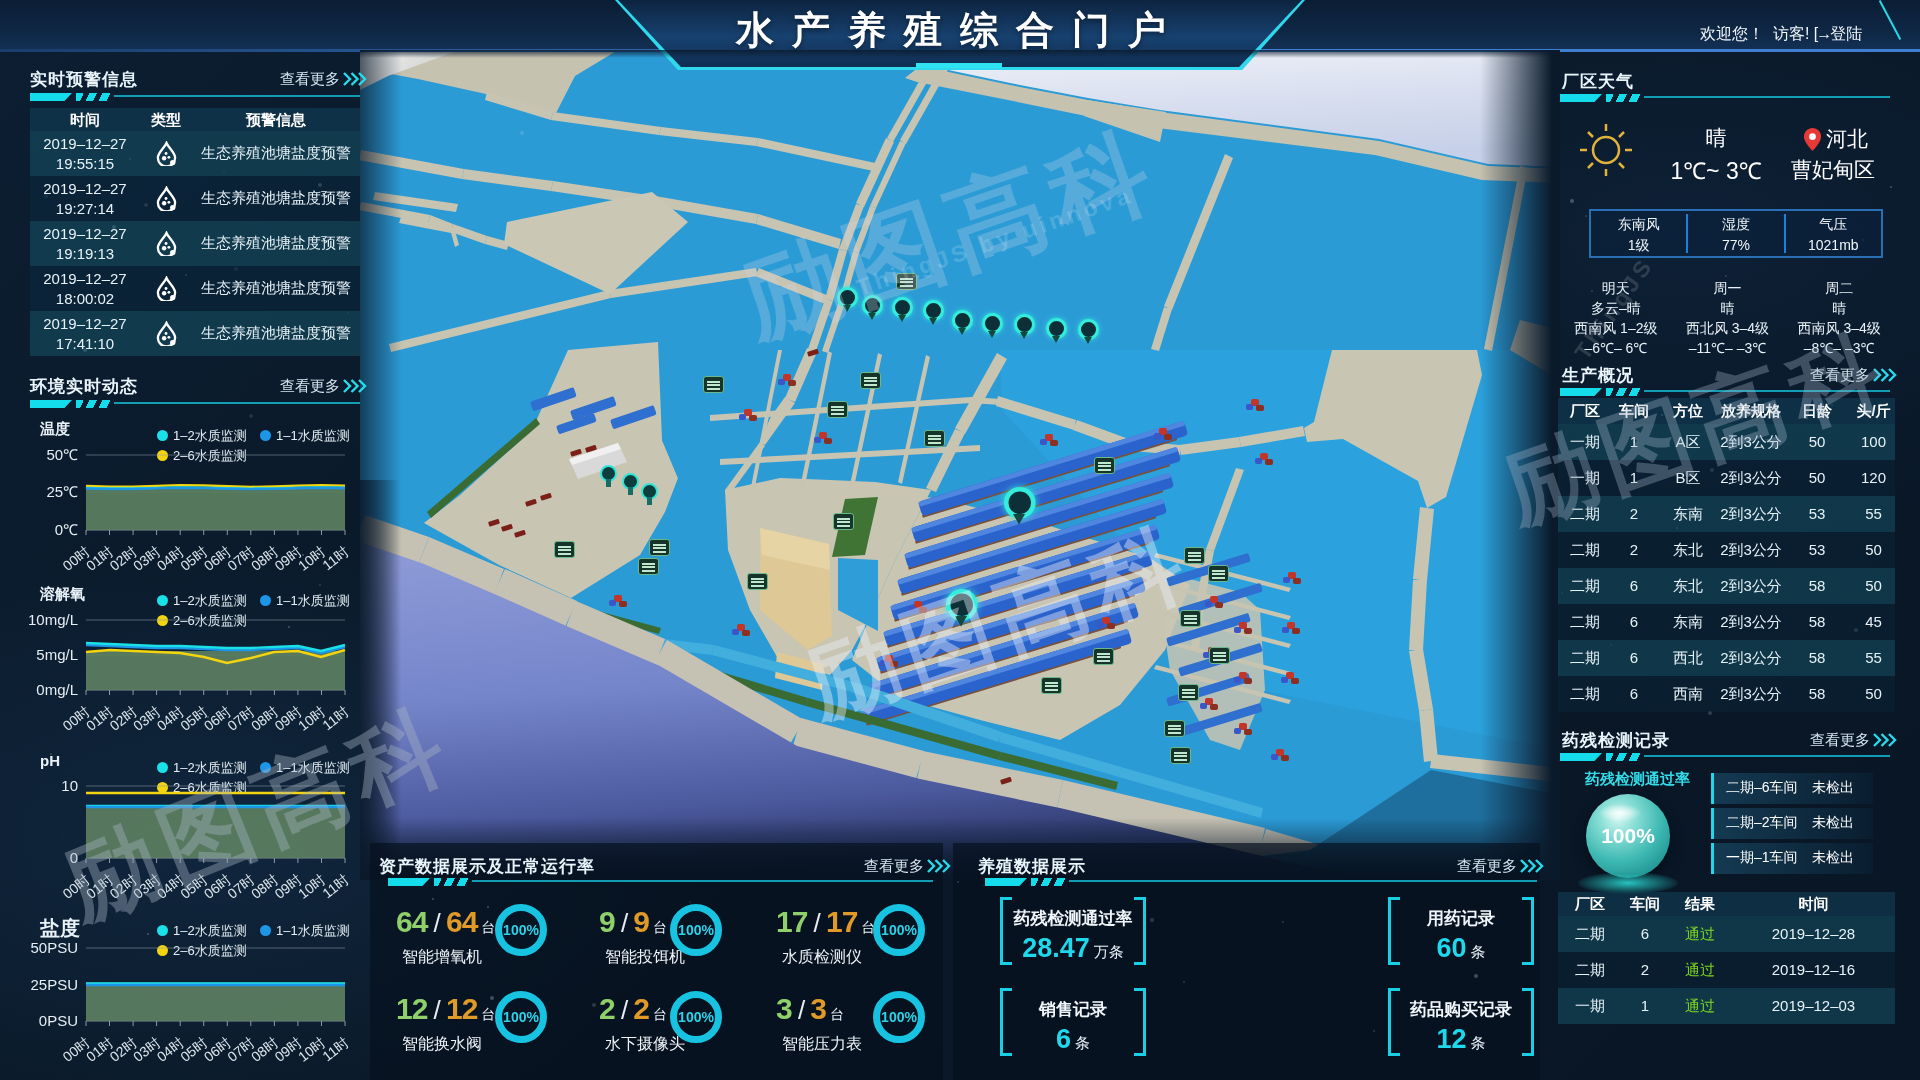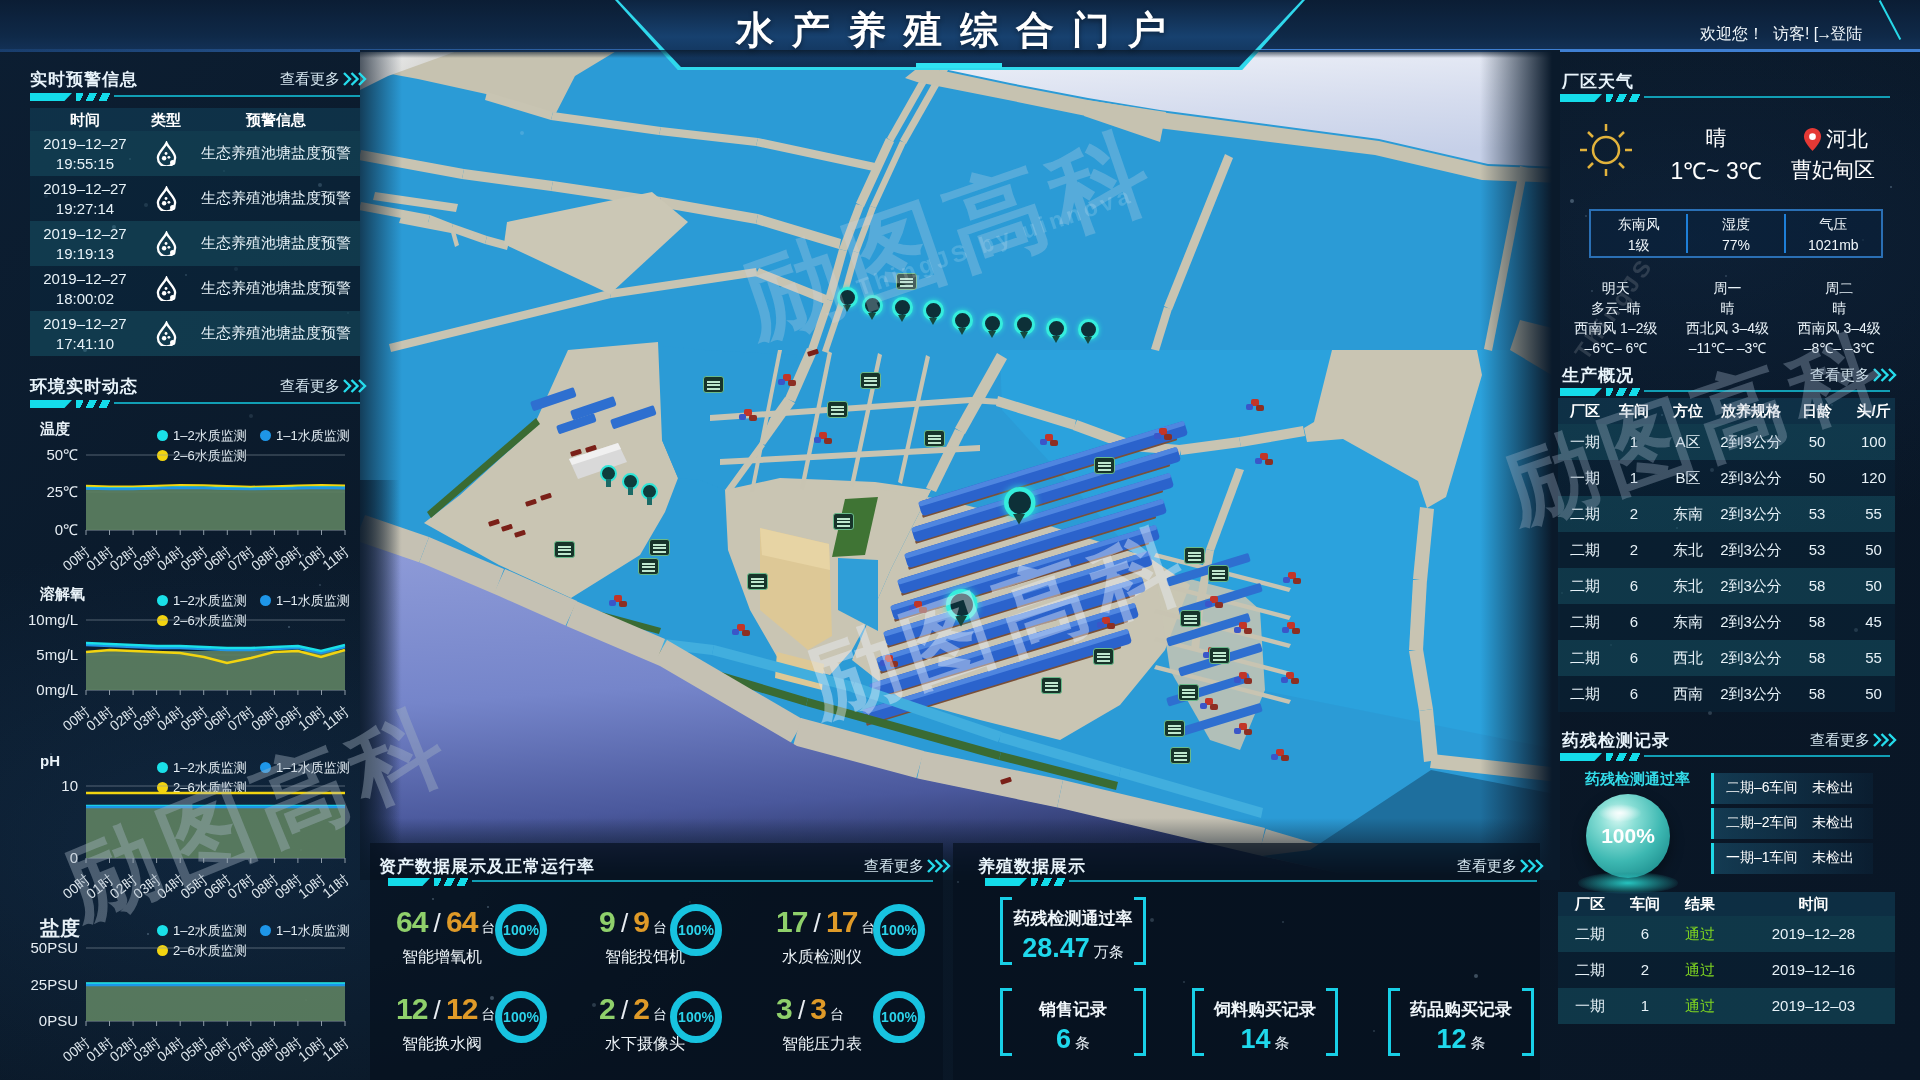--- a/index.html
+++ b/index.html
@@ -948,27 +948,27 @@
 <div class="deco" style="left:985px;top:878px;width:552px">
       <span class="a"></span>
       <span class="b"></span>
       <span class="c"></span>
     </div>
 <div style="position:absolute;left:985px;top:890px;width:552px;height:180px;z-index:30">
       <div class="bbox" style="left:15px;top:7px">
 <div style="margin-top:10px;font-size:17px;color:#f0f6fa;font-weight:bold">药残检测通过率</div>
 <div style="margin-top:3px"><span style="font-size:27px;font-weight:bold;color:#1fd8ec">28.47</span><span style="font-size:15px;color:#e8f0f6"> 万条</span></div>
       </div>
+      <div class="bbox" style="left:403px;top:7px">
+<div style="margin-top:10px;font-size:17px;color:#f0f6fa;font-weight:bold">用药记录</div>
+<div style="margin-top:3px"><span style="font-size:27px;font-weight:bold;color:#1fd8ec">60</span><span style="font-size:15px;color:#e8f0f6"> 条</span></div>
+      </div>
       <div class="bbox" style="left:15px;top:98px">
 <div style="margin-top:10px;font-size:17px;color:#f0f6fa;font-weight:bold">销售记录</div>
 <div style="margin-top:3px"><span style="font-size:27px;font-weight:bold;color:#1fd8ec">6</span><span style="font-size:15px;color:#e8f0f6"> 条</span></div>
-      </div>
-      <div class="bbox" style="left:207px;top:98px">
-<div style="margin-top:10px;font-size:17px;color:#f0f6fa;font-weight:bold">饲料购买记录</div>
-<div style="margin-top:3px"><span style="font-size:27px;font-weight:bold;color:#1fd8ec">14</span><span style="font-size:15px;color:#e8f0f6"> 条</span></div>
       </div>
       <div class="bbox" style="left:403px;top:98px">
 <div style="margin-top:10px;font-size:17px;color:#f0f6fa;font-weight:bold">药品购买记录</div>
 <div style="margin-top:3px"><span style="font-size:27px;font-weight:bold;color:#1fd8ec">12</span><span style="font-size:15px;color:#e8f0f6"> 条</span></div>
       </div>
     </div>
 
 <div class="wm" style="left:55px;top:752px;font-size:92px;transform:rotate(-22deg);color:rgba(165,180,196,.40)">励图高科</div>
 <div class="wm" style="left:735px;top:170px;font-size:98px;transform:rotate(-19deg);color:rgba(205,215,230,.27)">励图高科</div>
 <div class="wm" style="left:800px;top:562px;font-size:90px;transform:rotate(-19deg);color:rgba(235,240,250,.42)">励图高科</div>

